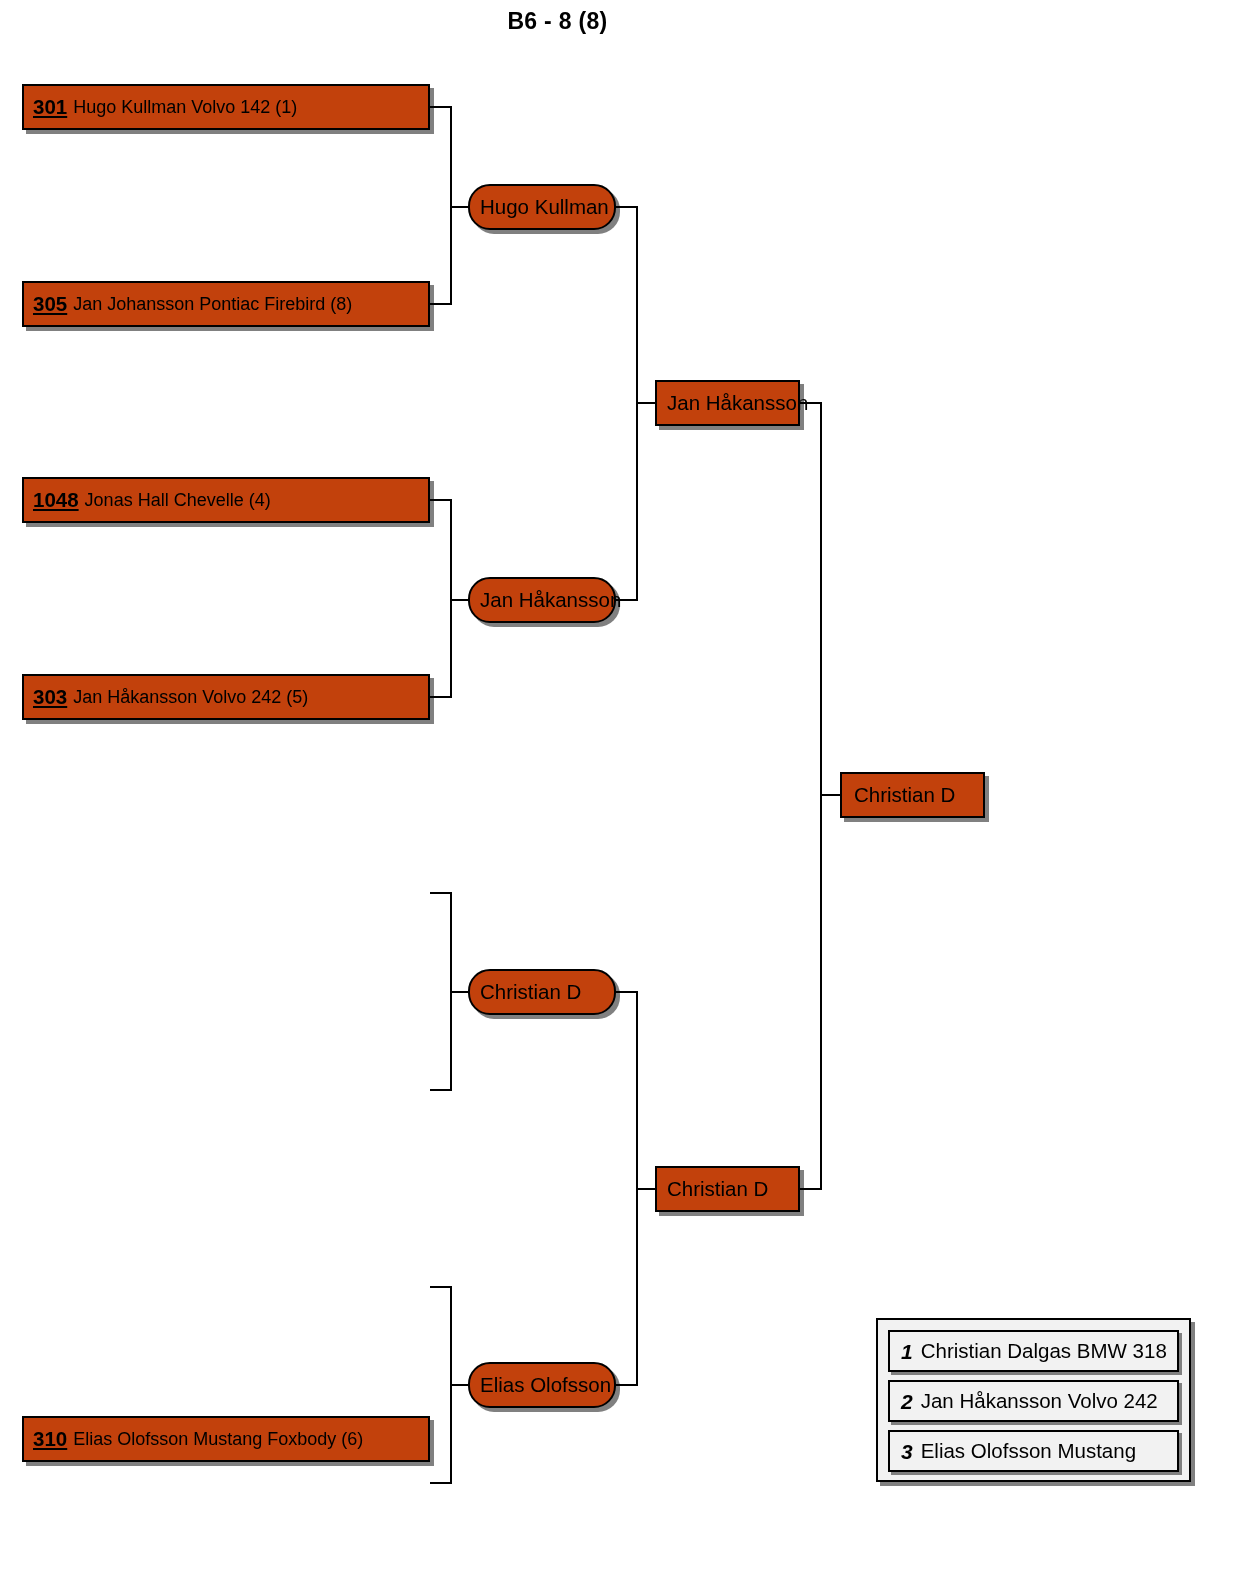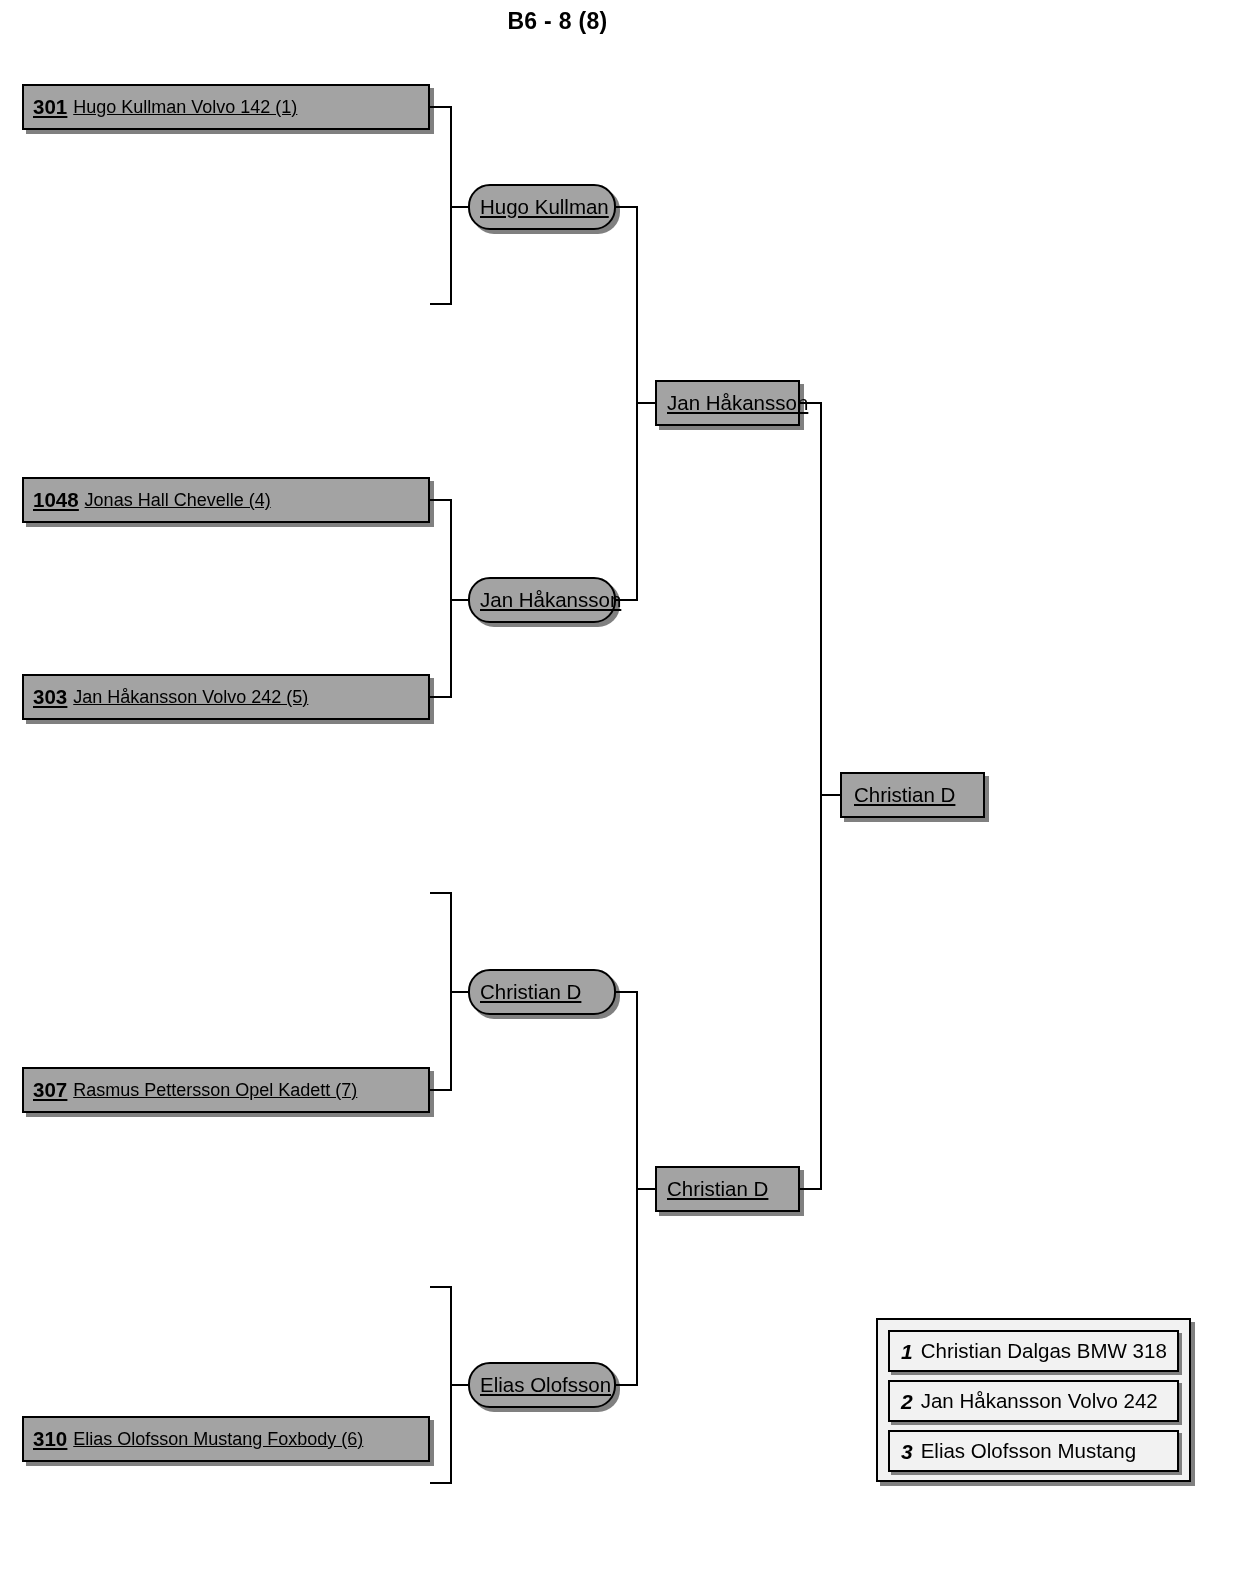--- a/index.html
+++ b/index.html
@@ -33,27 +33,26 @@
     font-size: 23px;
     font-weight: bold;
     color: #000000;
     letter-spacing: 0.3px;
   }
 
   
   .box {
     position: absolute;
     box-sizing: border-box;
-    background: #a3a3a3;
+    background: #c2410c;
     border: 2px solid #000000;
     box-shadow: 4px 4px 0 0 #808080;
     display: flex;
     align-items: center;
     color: #000000;
-    text-decoration: underline;
   }
   .box .txt {
     padding-left: 9px;
     font-size: 20.5px;
     white-space: nowrap;
     line-height: 1;
   }
   .box .num {
     font-weight: bold;
     text-decoration: underline;
@@ -148,31 +147,31 @@
 <body>
 
 <div id="bracket-root">
 
   <div class="title">B6 - 8 (8)</div>
 
   <div class="box seed" style="top:84px">
     <span class="num">301</span>
     <span class="rest">Hugo Kullman Volvo 142 (1)</span>
   </div>
+  <div class="box seed" style="top:281px">
+    <span class="num">305</span>
+    <span class="rest">Jan Johansson Pontiac Firebird (8)</span>
+  </div>
   <div class="box seed" style="top:477px">
     <span class="num">1048</span>
     <span class="rest">Jonas Hall Chevelle (4)</span>
   </div>
   <div class="box seed" style="top:674px">
     <span class="num">303</span>
     <span class="rest">Jan Håkansson Volvo 242 (5)</span>
-  </div>
-  <div class="box seed" style="top:1067px">
-    <span class="num">307</span>
-    <span class="rest">Rasmus Pettersson Opel Kadett (7)</span>
   </div>
   <div class="box seed" style="top:1416px">
     <span class="num">310</span>
     <span class="rest">Elias Olofsson Mustang Foxbody (6)</span>
   </div>
 
   <div class="ln h" style="left:430px; top:106px;  width:22px"></div>
   <div class="ln h" style="left:430px; top:303px;  width:22px"></div>
   <div class="ln v" style="left:450px; top:106px;  height:199px"></div>
   <div class="ln h" style="left:450px; top:206px;  width:20px"></div>

